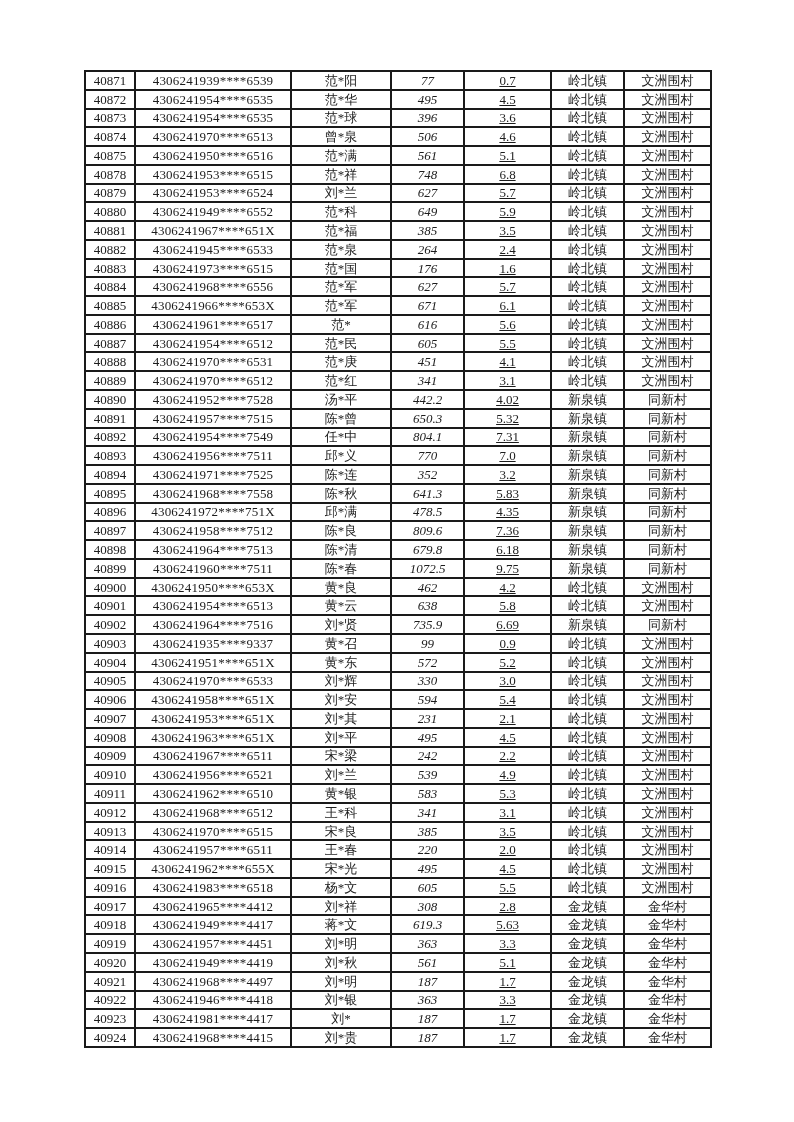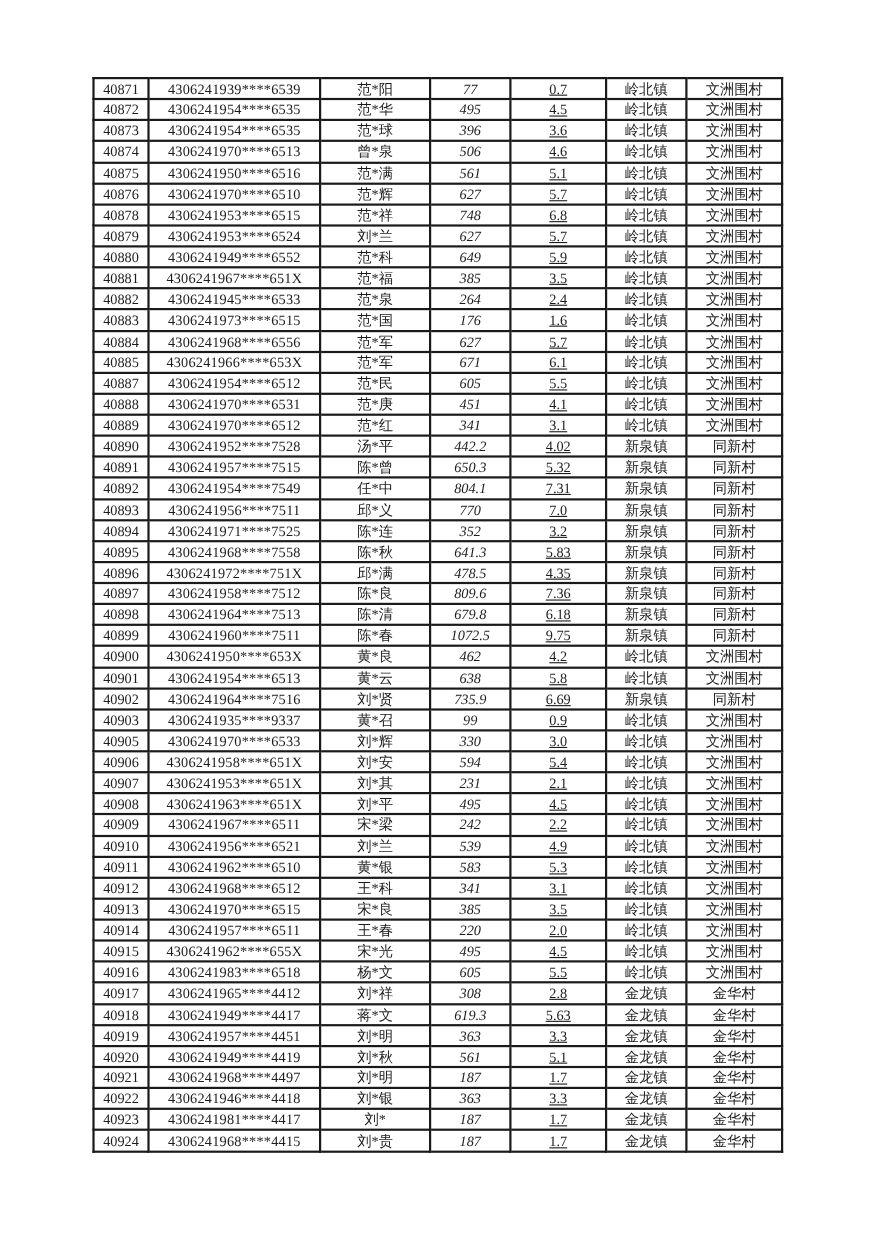--- a/index.html
+++ b/index.html
@@ -103,29 +103,20 @@
   <tr>
     <td class="c-serial">40875</td>
     <td class="c-idcard">4306241950****6516</td>
     <td class="c-name">范*满</td>
     <td class="c-value1">561</td>
     <td class="c-value2">5.1</td>
     <td class="c-town">岭北镇</td>
     <td class="c-village">文洲围村</td>
   </tr>
 
-  <tr>
-    <td class="c-serial">40876</td>
-    <td class="c-idcard">4306241970****6510</td>
-    <td class="c-name">范*辉</td>
-    <td class="c-value1">627</td>
-    <td class="c-value2">5.7</td>
-    <td class="c-town">岭北镇</td>
-    <td class="c-village">文洲围村</td>
-  </tr>
 
 
   <tr>
     <td class="c-serial">40878</td>
     <td class="c-idcard">4306241953****6515</td>
     <td class="c-name">范*祥</td>
     <td class="c-value1">748</td>
     <td class="c-value2">6.8</td>
     <td class="c-town">岭北镇</td>
     <td class="c-village">文洲围村</td>
@@ -194,20 +185,29 @@
   <tr>
     <td class="c-serial">40885</td>
     <td class="c-idcard">4306241966****653X</td>
     <td class="c-name">范*军</td>
     <td class="c-value1">671</td>
     <td class="c-value2">6.1</td>
     <td class="c-town">岭北镇</td>
     <td class="c-village">文洲围村</td>
   </tr>
 
+  <tr>
+    <td class="c-serial">40886</td>
+    <td class="c-idcard">4306241961****6517</td>
+    <td class="c-name">范*</td>
+    <td class="c-value1">616</td>
+    <td class="c-value2">5.6</td>
+    <td class="c-town">岭北镇</td>
+    <td class="c-village">文洲围村</td>
+  </tr>
 
   <tr>
     <td class="c-serial">40887</td>
     <td class="c-idcard">4306241954****6512</td>
     <td class="c-name">范*民</td>
     <td class="c-value1">605</td>
     <td class="c-value2">5.5</td>
     <td class="c-town">岭北镇</td>
     <td class="c-village">文洲围村</td>
   </tr>
@@ -365,20 +365,29 @@
   <tr>
     <td class="c-serial">40903</td>
     <td class="c-idcard">4306241935****9337</td>
     <td class="c-name">黄*召</td>
     <td class="c-value1">99</td>
     <td class="c-value2">0.9</td>
     <td class="c-town">岭北镇</td>
     <td class="c-village">文洲围村</td>
   </tr>
 
+  <tr>
+    <td class="c-serial">40904</td>
+    <td class="c-idcard">4306241951****651X</td>
+    <td class="c-name">黄*东</td>
+    <td class="c-value1">572</td>
+    <td class="c-value2">5.2</td>
+    <td class="c-town">岭北镇</td>
+    <td class="c-village">文洲围村</td>
+  </tr>
 
   <tr>
     <td class="c-serial">40905</td>
     <td class="c-idcard">4306241970****6533</td>
     <td class="c-name">刘*辉</td>
     <td class="c-value1">330</td>
     <td class="c-value2">3.0</td>
     <td class="c-town">岭北镇</td>
     <td class="c-village">文洲围村</td>
   </tr>

